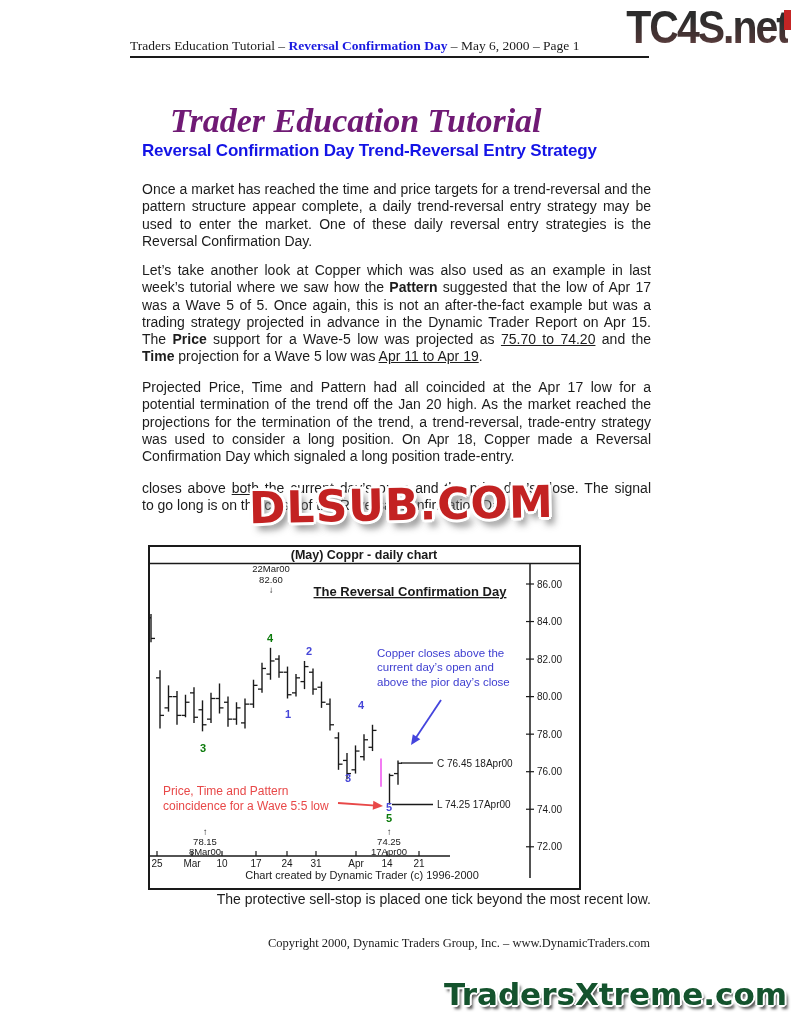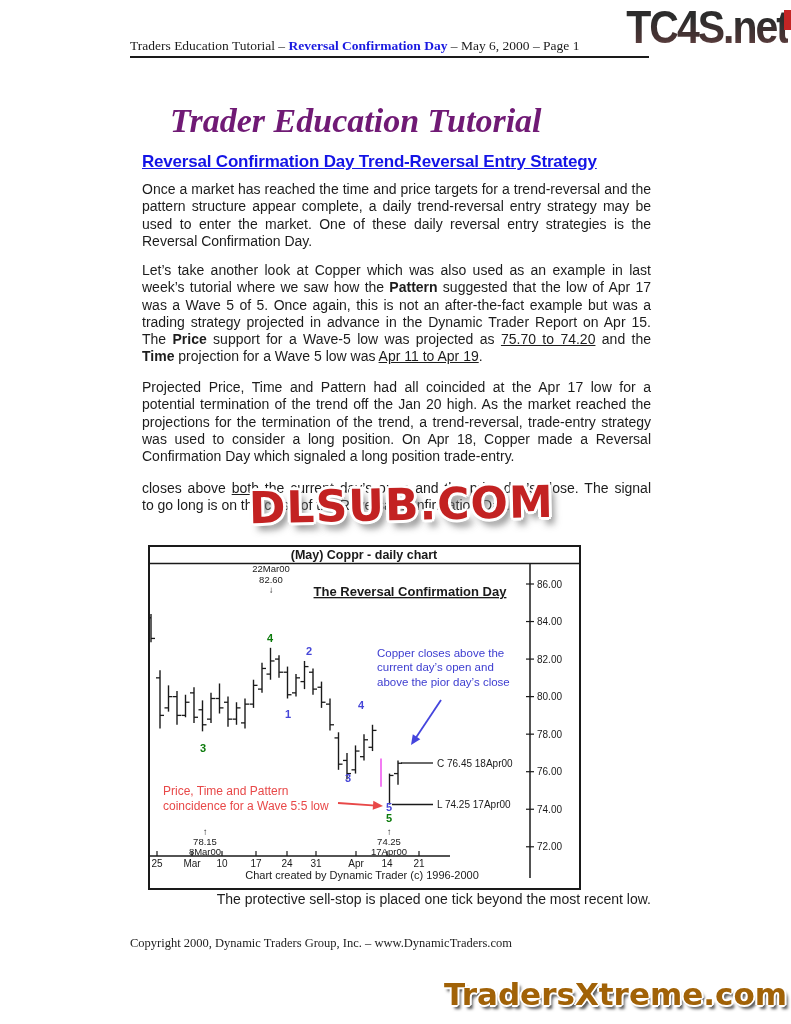--- a/index.html
+++ b/index.html
@@ -11,39 +11,39 @@
     .tc4s{background:linear-gradient(180deg,#2c2c2c 30%,#4a3434 70%,#8a5f5f 100%);
           -webkit-background-clip:text;background-clip:text;color:transparent;}
   }
   .red-mark{position:absolute;left:784px;top:10px;width:7px;height:20px;background:#c42525;}
   .hdr{position:absolute;left:130px;top:38px;width:520px;text-align:left;
        font:13.5px "Liberation Serif",serif;color:#1c1c1c;white-space:nowrap;}
   .hdr-blue{color:#1a1ae0;font-weight:bold;}
   .rule{position:absolute;left:130px;top:56px;width:519px;height:2px;background:#1a1a1a;}
   .title{position:absolute;left:154px;top:86px;margin:16px;
          font:italic bold 34px "Liberation Serif",serif;color:#701a75;}
-  .h2{position:absolute;left:142px;top:152px;margin:0;
-      font:bold 17px "Liberation Sans",sans-serif;color:#1414e6;letter-spacing:-.2px;text-decoration:underline;}
+  .h2{position:absolute;left:142px;top:141px;margin:0;
+      font:bold 17px "Liberation Sans",sans-serif;color:#1414e6;letter-spacing:-.2px;}
   .body{position:absolute;left:142px;width:509px;margin:0;
         font:14px/17.3px "Liberation Sans",sans-serif;color:#1c1c1c;text-align:justify;}
   .p1{top:181px}.p2{top:262px}.p3{top:379px}.p4{top:480px}
   .jline{text-align:justify;text-align-last:justify;}
   .jline.last{text-align-last:left;}
   .watermark{position:absolute;left:249px;top:479px;margin:0;white-space:nowrap;
      font:900 44px "DejaVu Sans",sans-serif;letter-spacing:1px;color:#c32222;
      transform:rotate(-1.2deg);
      text-shadow:-3px 0 0 #fff,3px 0 0 #fff,0 -3px 0 #fff,0 3px 0 #fff,
        -2px -2px 0 #fff,2px 2px 0 #fff,-2px 2px 0 #fff,2px -2px 0 #fff,
        5px 7px 7px rgba(120,120,120,.85);}
   .chart{position:absolute;left:148px;top:545px;font-family:"Liberation Sans",sans-serif;}
   .caption{top:891px;text-align:right;}
-  .copyright{position:absolute;left:130px;top:936px;width:520px;text-align:left;
+  .copyright{position:absolute;left:130px;top:936px;width:520px;text-align:right;
      font:12.5px "Liberation Serif",serif;color:#222;}
   .tx{position:absolute;right:4px;top:976px;white-space:nowrap;
-     font:800 31px "DejaVu Sans",sans-serif;letter-spacing:0;color:#a16207;
+     font:800 31px "DejaVu Sans",sans-serif;letter-spacing:0;color:#14532d;
      text-shadow:-2px 0 0 #fff,2px 0 0 #fff,0 -2px 0 #fff,0 2px 0 #fff,
        -1px -1px 0 #fff,1px 1px 0 #fff,3px 4px 3px #555;margin-left:26px;}
 </style>
 </head>
 <body>
 
 <div class="page">
 
   <div class="tc4s">TC4S.net</div>
   <div class="red-mark"></div>

